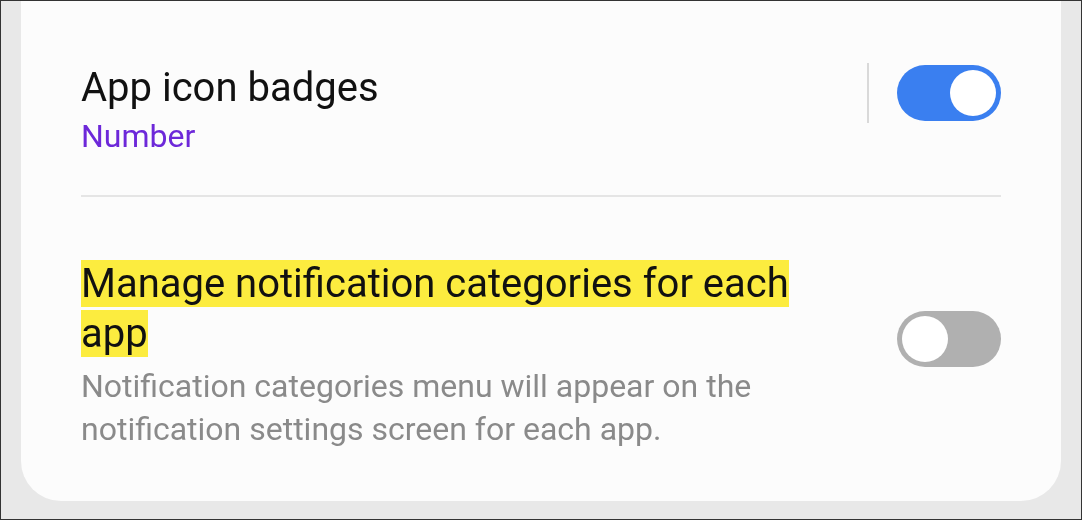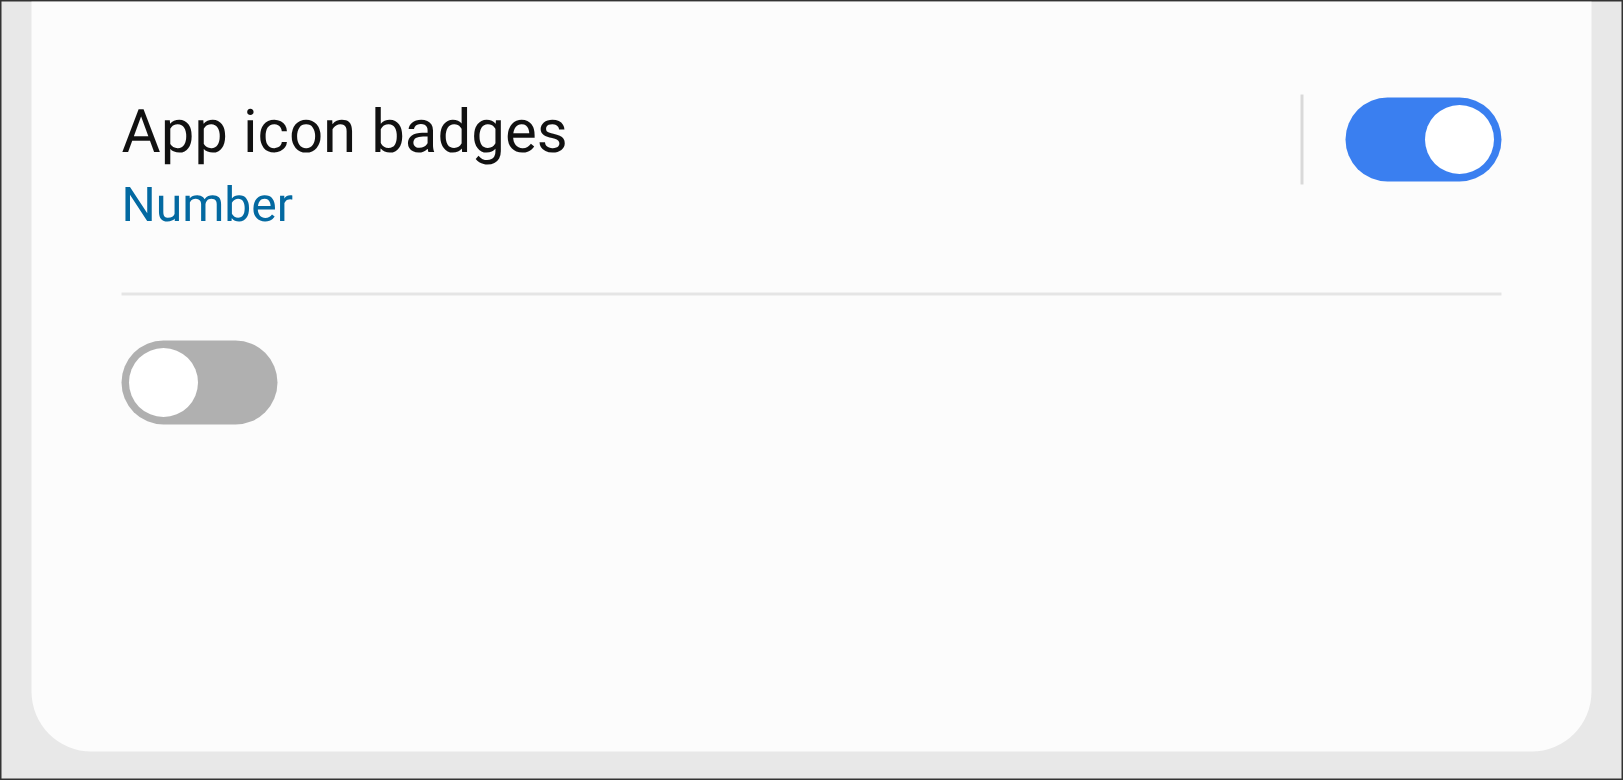--- a/index.html
+++ b/index.html
@@ -30,21 +30,21 @@
     }
     .title {
       font-size: 40px;
       color: #111;
       font-weight: 400;
       line-height: 1.25;
       margin-top: 32px;
     }
     .subtitle-link {
       font-size: 32px;
-      color: #0369a1;
+      color: #6d28d9;
       font-weight: 400;
       margin-top: 4px;
     }
     .description {
       font-size: 32px;
       color: #8a8a8a;
       font-weight: 400;
       line-height: 1.35;
       margin-top: 6px;
     }
@@ -106,20 +106,24 @@
       <div class="vdivider"></div>
       <div class="toggle on">
         <div class="knob"></div>
       </div>
     </div>
   </div>
 
   <hr class="divider">
 
   <div class="row row2">
+    <div class="row-content">
+      <div class="title"><span class="highlight">Manage notification categories for each app</span></div>
+      <div class="description">Notification categories menu will appear on the notification settings screen for each app.</div>
+    </div>
     <div class="controls">
       <div class="toggle off">
         <div class="knob"></div>
       </div>
     </div>
   </div>
 
 </div>
 
 </body></html>

